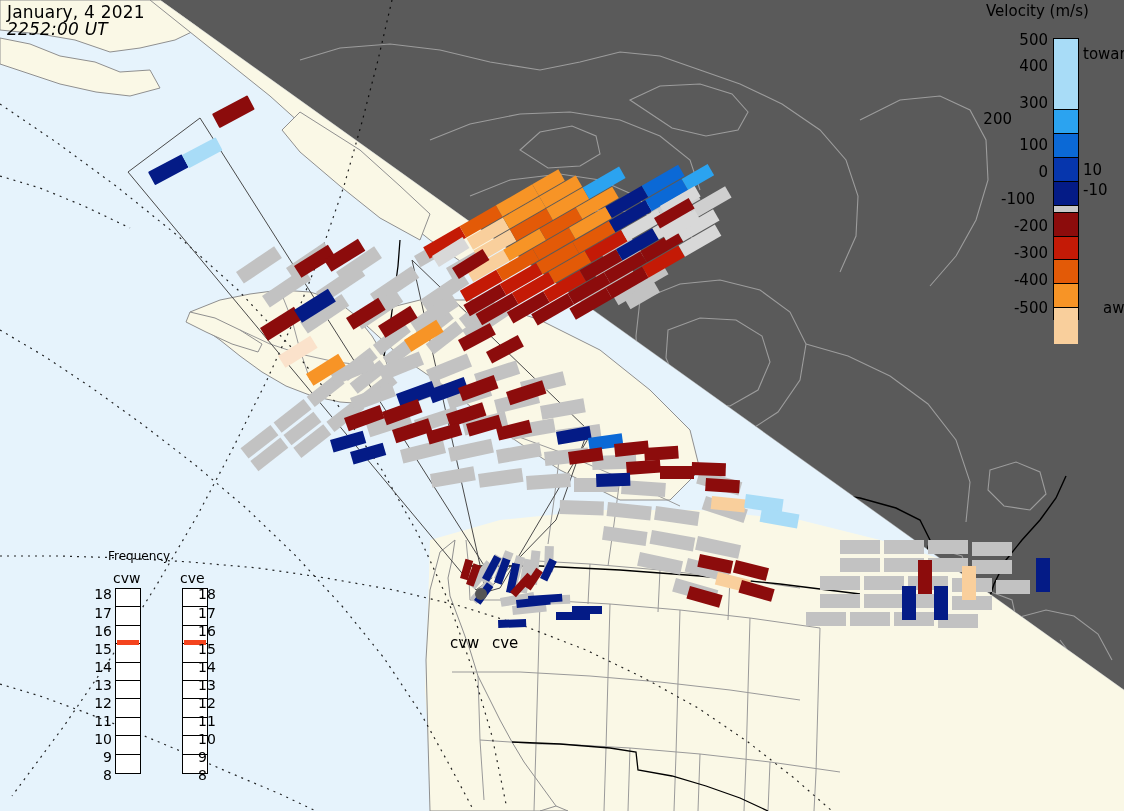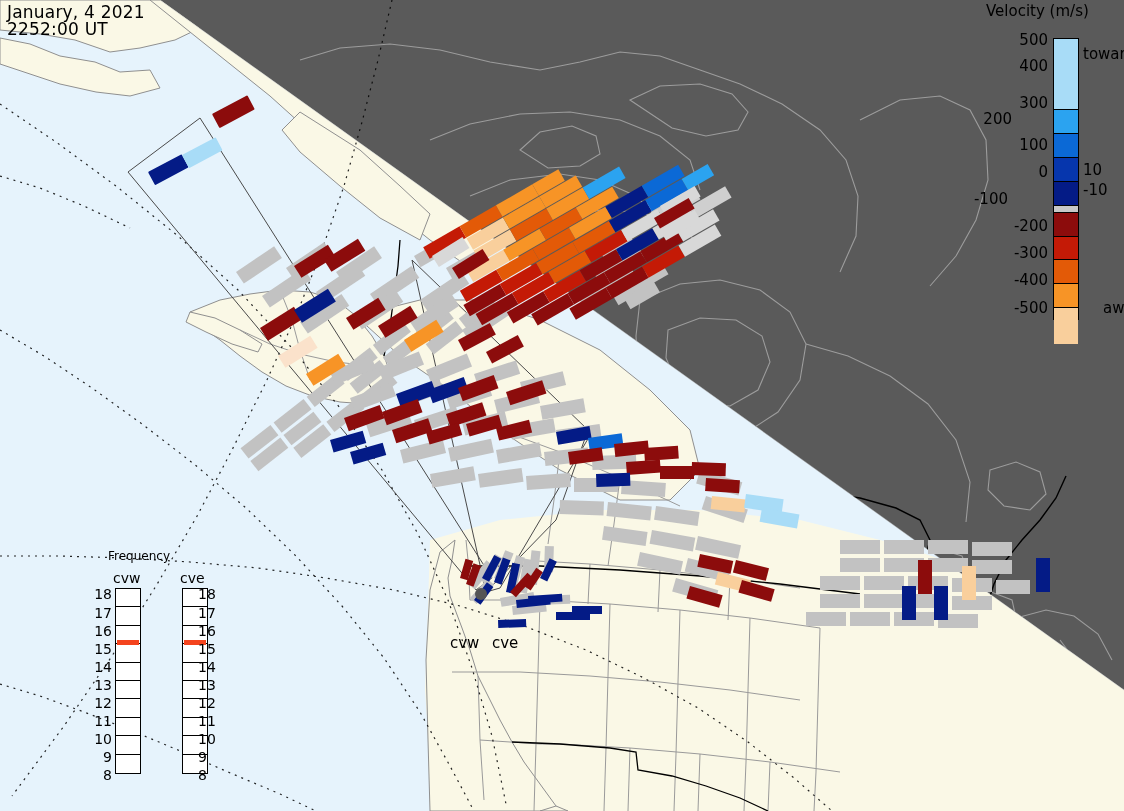--- a/index.html
+++ b/index.html
@@ -2,21 +2,21 @@
 <html><head>
 <meta charset="utf-8">
 <style>
   html,body{margin:0;padding:0;background:#585858;}
   body{width:1124px;height:811px;overflow:hidden;
        font-family:"DejaVu Sans","Liberation Sans",sans-serif;}
   #stage{position:relative;width:1124px;height:811px;overflow:hidden;background:#a3a3a3;}
   #mapsvg{position:absolute;left:0;top:0;width:1124px;height:811px;}
   .ttl{position:absolute;left:7px;color:#000;font-size:17px;letter-spacing:.2px;white-space:nowrap;}
   #ttl1{top:2px;}
-  #ttl2{top:19px;}
+  #ttl2{top:19px;font-style:italic;}
   
   #cbar{position:absolute;left:1053px;top:38px;width:26px;height:282px;border:1px solid #000;box-sizing:border-box;}
   .cb-seg{width:100%;box-sizing:border-box;border-bottom:1px solid #000;}
   .cb-seg:last-child{border-bottom:none;}
   #cbar-title{position:absolute;left:986px;top:2px;color:#000;font-size:15px;white-space:nowrap;}
   .cb-tick{position:absolute;color:#000;font-size:15px;text-align:right;width:60px;}
   .cb-side{position:absolute;color:#000;font-size:15px;white-space:nowrap;}
   
   #freq-title{position:absolute;left:108px;top:549px;color:#000;font-size:12px;}
   .fq-head{position:absolute;color:#000;font-size:14px;}
@@ -471,21 +471,21 @@
     <div class="cb-seg" style="height:8.5%;background:#f79426;"></div>
     <div class="cb-seg" style="height:13%;background:#f9cf9c;"></div>
   </div>
 
   <div class="cb-tick" style="left:988px;top:31px;">500</div>
   <div class="cb-tick" style="left:988px;top:57px;">400</div>
   <div class="cb-tick" style="left:988px;top:83px;margin-top:11px;">300</div>
   <div class="cb-tick" style="left:952px;top:110px;">200</div>
   <div class="cb-tick" style="left:988px;top:136px;">100</div>
   <div class="cb-tick" style="left:988px;top:163px;">0</div>
-  <div class="cb-tick" style="left:948px;top:190px;">-100</div>
+  <div class="cb-tick" style="left:988px;top:190px;text-align:center;">-100</div>
   <div class="cb-tick" style="left:988px;top:217px;">-200</div>
   <div class="cb-tick" style="left:988px;top:244px;">-300</div>
   <div class="cb-tick" style="left:988px;top:271px;">-400</div>
   <div class="cb-tick" style="left:988px;top:299px;text-align:right;">-500</div>
 
   <div class="cb-side" style="left:1083px;top:45px;">toward</div>
   <div class="cb-side" style="left:1083px;top:161px;">10</div>
   <div class="cb-side" style="left:1083px;top:181px;">-10</div>
   <div class="cb-side" style="left:1083px;top:299px;margin-left:20px;">away</div>
 

